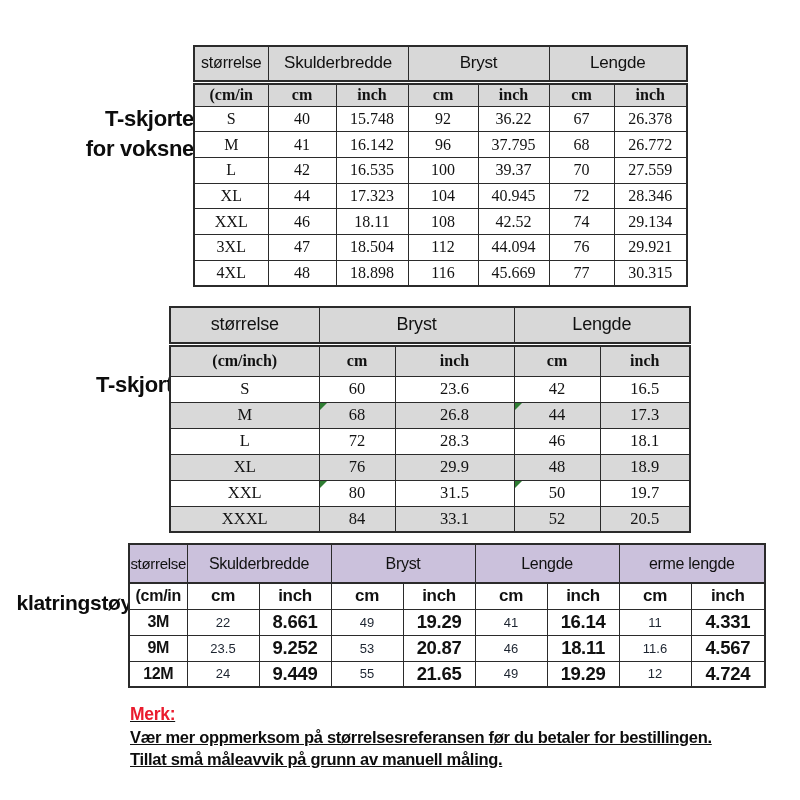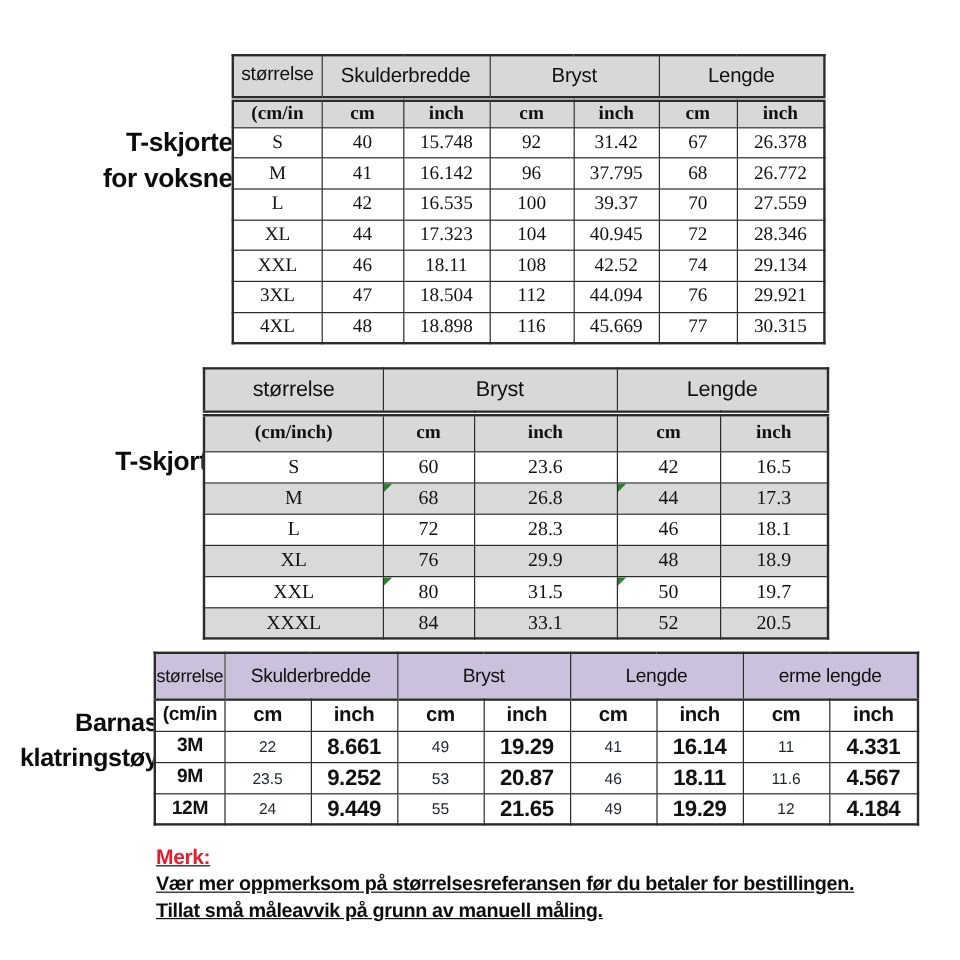--- a/index.html
+++ b/index.html
@@ -101,21 +101,21 @@
           <th class="u-cm">cm</th>
           <th class="u-inch">inch</th>
         </tr>
       </thead>
       <tbody>
         <tr>
           <td class="c-label">S</td>
           <td class="c-cm">40</td>
           <td class="c-inch">15.748</td>
           <td class="c-cm">92</td>
-          <td class="c-inch">31.42</td>
+          <td class="c-inch">36.22</td>
           <td class="c-cm">67</td>
           <td class="c-inch">26.378</td>
         </tr>
         <tr>
           <td class="c-label">M</td>
           <td class="c-cm">41</td>
           <td class="c-inch">16.142</td>
           <td class="c-cm">96</td>
           <td class="c-inch">37.795</td>
           <td class="c-cm">68</td>
@@ -235,21 +235,20 @@
           <td class="c-label">XXXL</td>
           <td class="c-cm">84</td>
           <td class="c-inch">33.1</td>
           <td class="c-cm">52</td>
           <td class="c-inch">20.5</td>
         </tr>
       </tbody>
   </table>
 
   <div class="side-label" id="label-climbing">
-    <div>Barnas</div>
     <div>klatringstøy</div>
   </div>
 
   <table class="sz" id="table-climbing">
     <colgroup>
       <col style="width:58px">
         <col style="width:72px">
         <col style="width:72px">
       <col style="width:72px">
         <col style="width:72px">
@@ -303,21 +302,21 @@
         </tr>
         <tr>
           <td class="c-label">12M</td>
           <td class="c-cm">24</td>
           <td class="c-inch">9.449</td>
           <td class="c-cm">55</td>
           <td class="c-inch">21.65</td>
           <td class="c-cm">49</td>
           <td class="c-inch">19.29</td>
           <td class="c-cm">12</td>
-          <td class="c-inch">4.184</td>
+          <td class="c-inch">4.724</td>
         </tr>
       </tbody>
   </table>
 
   <div class="note">
     <div class="note-title">Merk:</div>
     <div class="note-line">Vær mer oppmerksom på størrelsesreferansen før du betaler for bestillingen.</div>
     <div class="note-line">Tillat små måleavvik på grunn av manuell måling.</div>
   </div>
 

